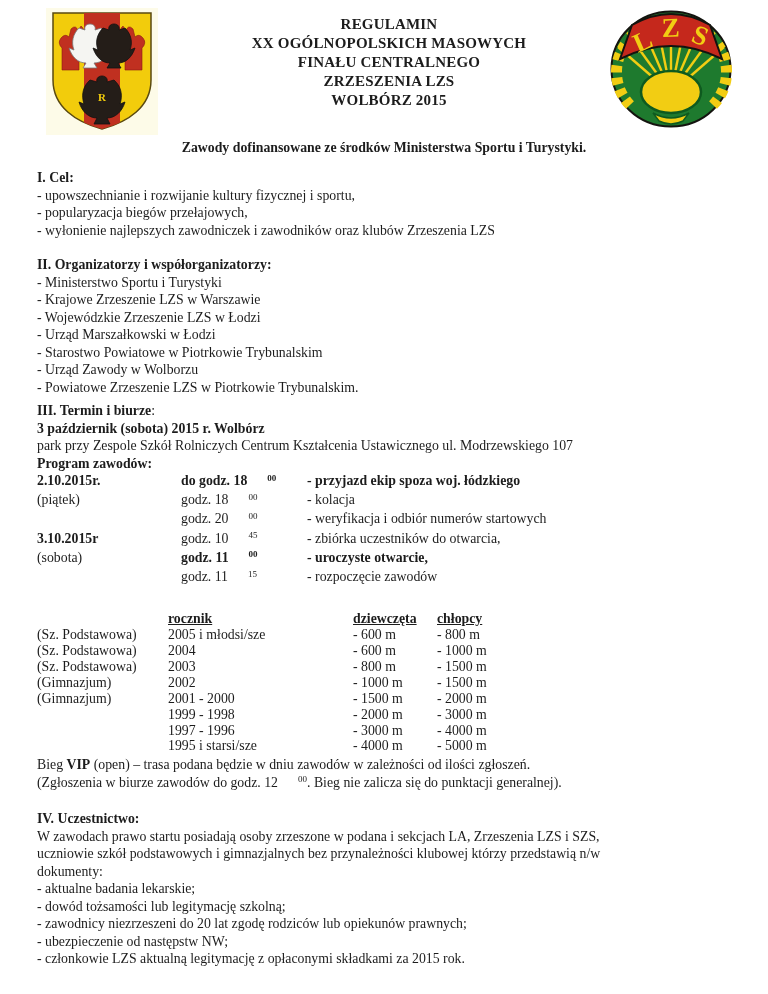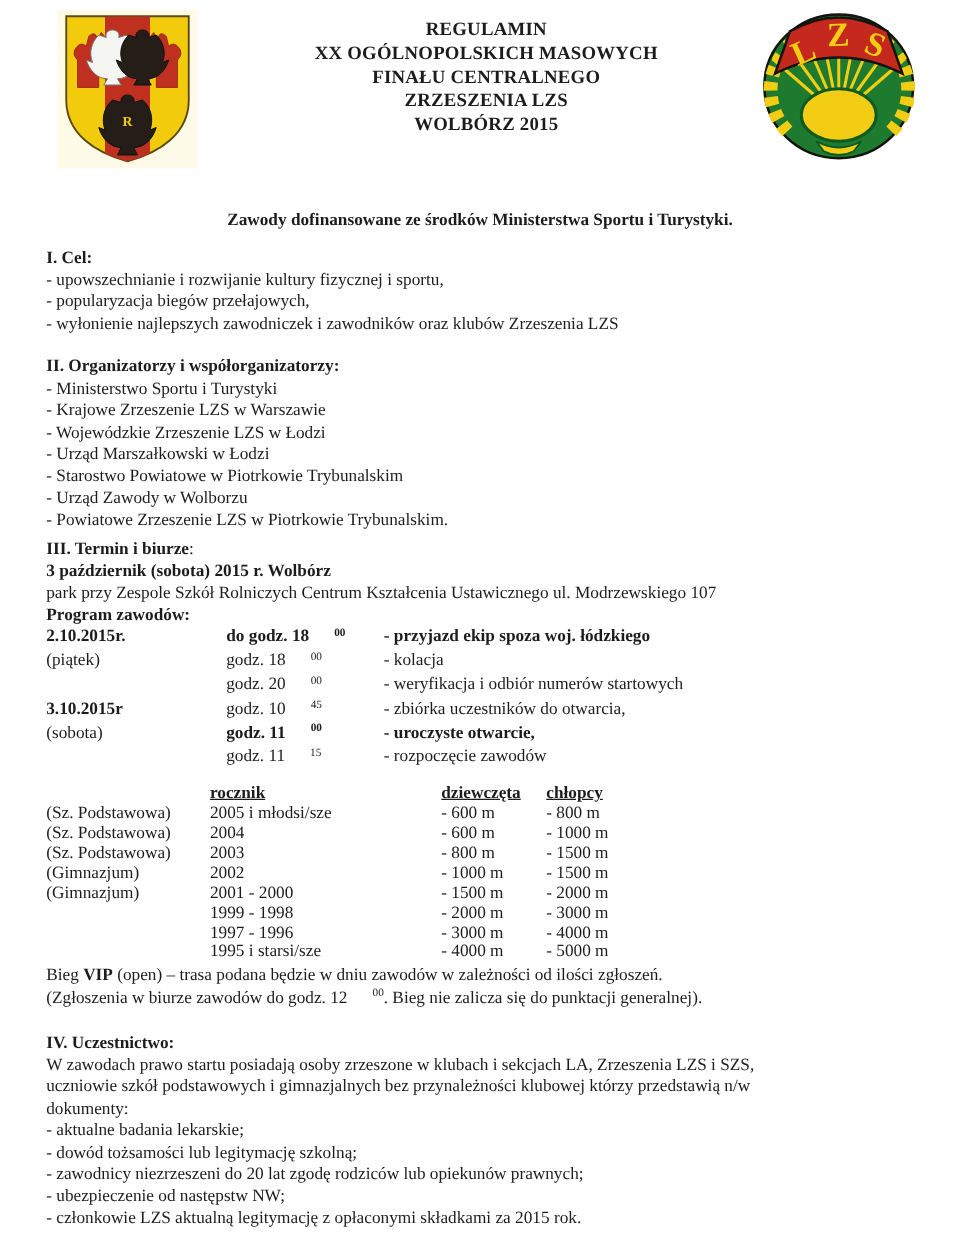--- a/index.html
+++ b/index.html
@@ -7,37 +7,37 @@
        font-family:"Liberation Serif", serif;}
   .page{position:relative;width:768px;height:994px;overflow:hidden;background:#fff;}
 
   
   .header{position:relative;height:140px;}
   .coat{position:absolute;left:46px;top:8px;width:112px;height:127px;}
   .lzslogo{position:absolute;left:608px;top:5px;width:127px;height:125px;}
   .title{position:absolute;left:160px;right:150px;top:15px;text-align:center;
          font-weight:bold;font-size:15px;line-height:19px;letter-spacing:.2px;}
 
-  .subtitle{margin-top:28px;text-align:center;font-weight:bold;font-size:13.8px;}
+  .subtitle{margin-top:0;text-align:center;font-weight:bold;font-size:13.8px;}
 
   
   .content{margin:13px 28px 0 37px;font-size:13.8px;line-height:17.5px;}
   .h{font-weight:bold;}
   .b{font-weight:bold;}
   p,div{margin:0;}
   .sec{margin-top:17px;}
   .sec3{margin-top:6px;}
 
   
   .prog{margin-top:0;}
   .prow{display:grid;grid-template-columns:144px 126px 1fr;line-height:18.2px;}
   .sup{font-size:9px;position:relative;top:-4.5px;font-weight:inherit;padding-left:20px;}
 
   
-  .dist{margin-top:11px;line-height:15.9px;}
+  .dist{margin-top:24px;line-height:15.9px;}
   .drow{display:grid;grid-template-columns:131px 185px 84px 1fr;}
   .du{font-weight:bold;text-decoration:underline;}
   .dc2{font-weight:normal;}
 
   .viplines{margin-top:2px;}
 </style>
 </head>
 <body>
 
 <div class="page">
@@ -234,21 +234,21 @@
       </div>
 
       <div class="viplines">
         <div><span>Bieg </span><span class="b">VIP</span><span> (open) – trasa podana będzie w dniu zawodów w zależności od ilości zgłoszeń.</span></div>
         <div><span>(Zgłoszenia w biurze zawodów do godz. 12</span><span class="sup">00</span><span>. Bieg nie zalicza się do punktacji generalnej).</span></div>
       </div>
     </div>
 
     <div class="sec">
       <div class="h">IV. Uczestnictwo:</div>
-      <div>W zawodach prawo startu posiadają osoby zrzeszone w klubach i sekcjach LA, Zrzeszenia LZS i SZS,</div>
+      <div>W zawodach prawo startu posiadają osoby zrzeszone w podana i sekcjach LA, Zrzeszenia LZS i SZS,</div>
       <div>uczniowie szkół podstawowych i gimnazjalnych bez przynależności klubowej którzy przedstawią n/w</div>
       <div>dokumenty:</div>
       <div>- aktualne badania lekarskie;</div>
       <div>- dowód tożsamości lub legitymację szkolną;</div>
       <div>- zawodnicy niezrzeszeni do 20 lat zgodę rodziców lub opiekunów prawnych;</div>
       <div>- ubezpieczenie od następstw NW;</div>
       <div>- członkowie LZS aktualną legitymację z opłaconymi składkami za 2015 rok.</div>
     </div>
 
   </div>

